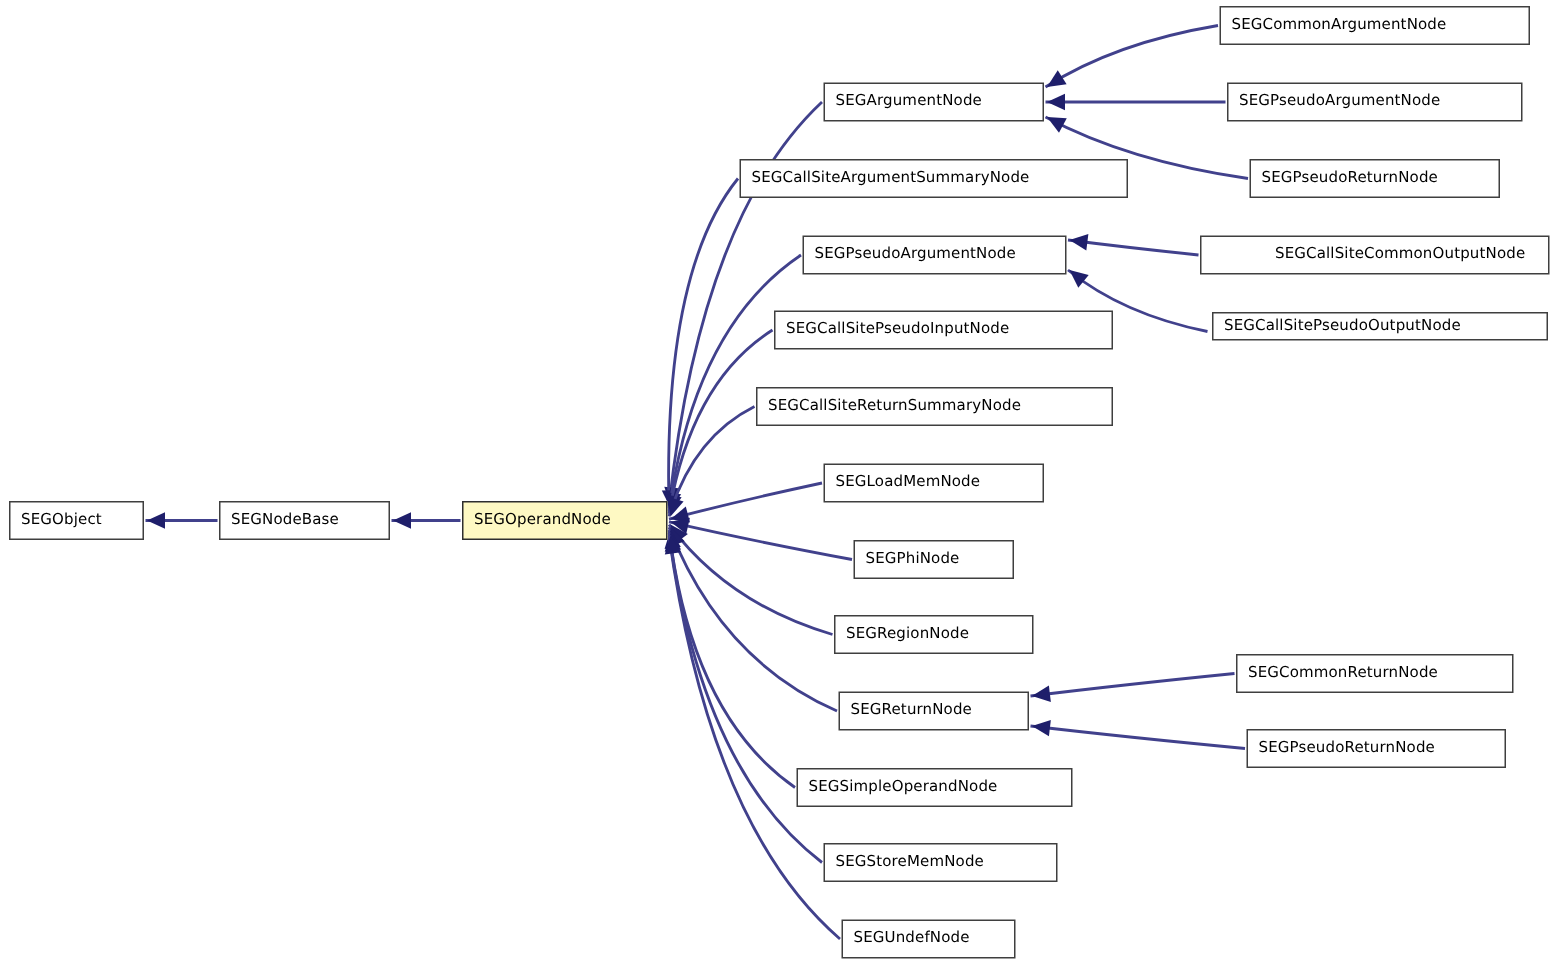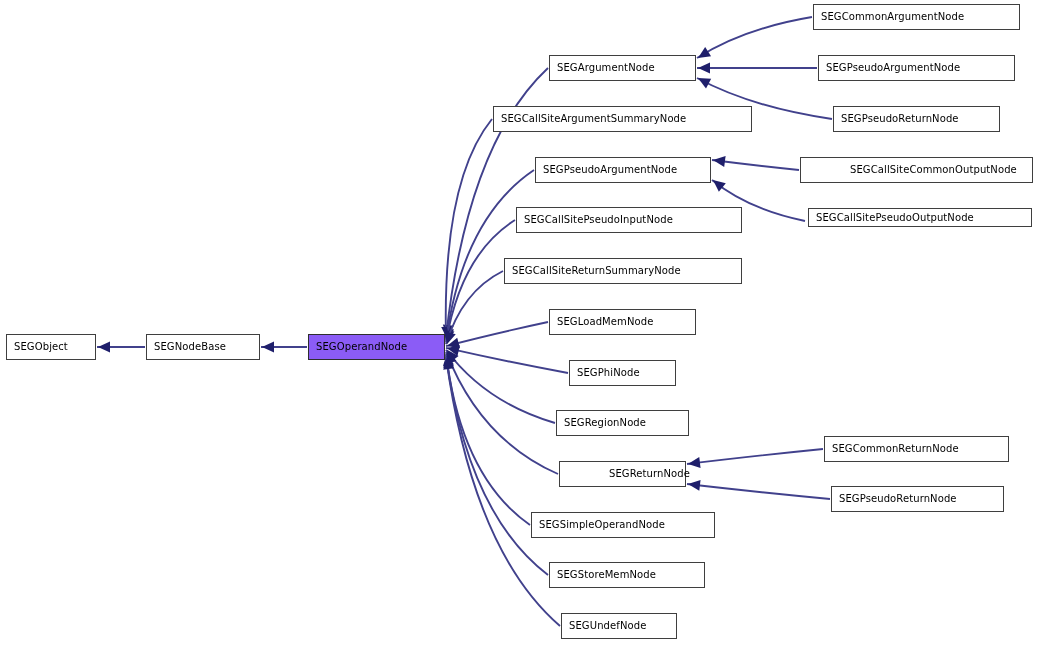--- a/index.html
+++ b/index.html
@@ -31,21 +31,21 @@
     font-size: 10px;
     line-height: 1;
     display: flex;
     align-items: center;
     justify-content: flex-start;
     white-space: nowrap;
     letter-spacing: 0.1px;
     z-index: 2;
   }
   .class-node.highlight {
-    background: #8b5cf6;
+    background: #fef9c3;
     border-color: #2e2e2e;
   }
   .node-label {
     display: block;
     padding: 0 7px;
   }
 </style>
 </head>
 <body>
 
@@ -121,21 +121,21 @@
       </div>
       <div class="class-node" style="left: 549px; top: 309px; width: 147px; height: 26px;">
         <span class="node-label">SEGLoadMemNode</span>
       </div>
       <div class="class-node" style="left: 569px; top: 360px; width: 107px; height: 26px;">
         <span class="node-label">SEGPhiNode</span>
       </div>
       <div class="class-node" style="left: 556px; top: 410px; width: 133px; height: 26px;">
         <span class="node-label">SEGRegionNode</span>
       </div>
-      <div class="class-node" style="left: 559px; top: 461px; width: 127px; height: 26px; padding-left: 42px;">
+      <div class="class-node" style="left: 559px; top: 461px; width: 127px; height: 26px;">
         <span class="node-label">SEGReturnNode</span>
       </div>
       <div class="class-node" style="left: 531px; top: 512px; width: 184px; height: 26px;">
         <span class="node-label">SEGSimpleOperandNode</span>
       </div>
       <div class="class-node" style="left: 549px; top: 562px; width: 156px; height: 26px;">
         <span class="node-label">SEGStoreMemNode</span>
       </div>
       <div class="class-node" style="left: 561px; top: 613px; width: 116px; height: 26px;">
         <span class="node-label">SEGUndefNode</span>

